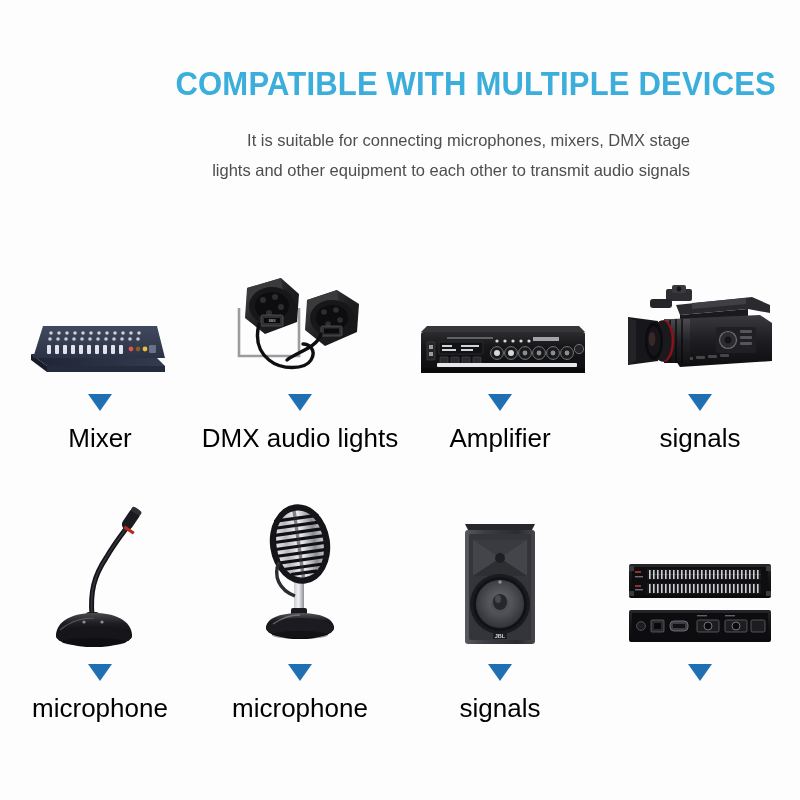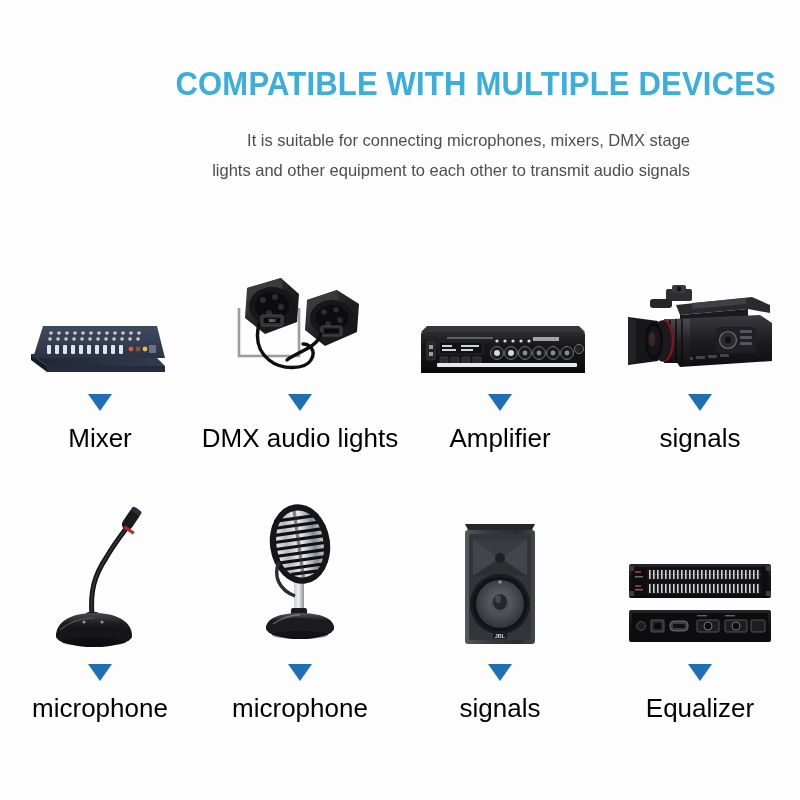--- a/index.html
+++ b/index.html
@@ -655,18 +655,17 @@
             <circle cx="111" cy="68" r="4" fill="#0b0b0e" stroke="#8c8e93" stroke-width="0.8"></circle>
             <rect x="126" y="62" width="14" height="12" rx="1.5" fill="#1d1d21" stroke="#64666b" stroke-width="0.8"></rect>
           </g>
           <g fill="#5d5f64">
             <rect x="72" y="57" width="10" height="1.4"></rect>
             <rect x="100" y="57" width="10" height="1.4"></rect>
           </g>
         </svg>
       </div>
       <div class="marker"></div>
-      <div class="label">Equalizer</div>
     </div>
 
   </div>
 
 </div>
 
 </body></html>

